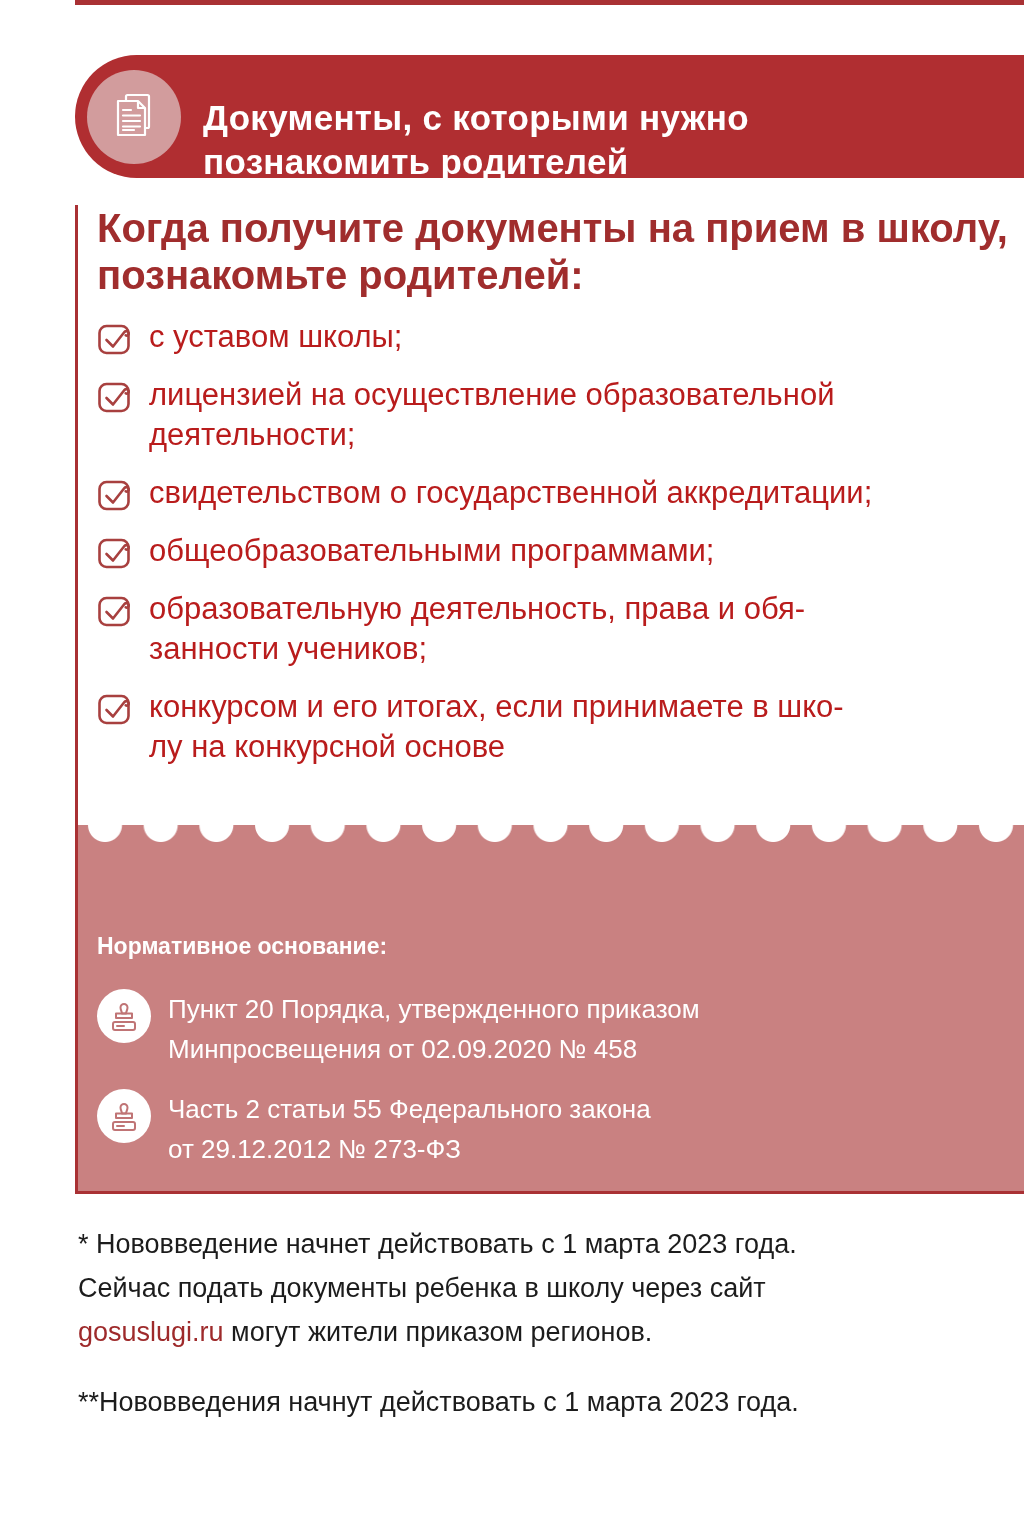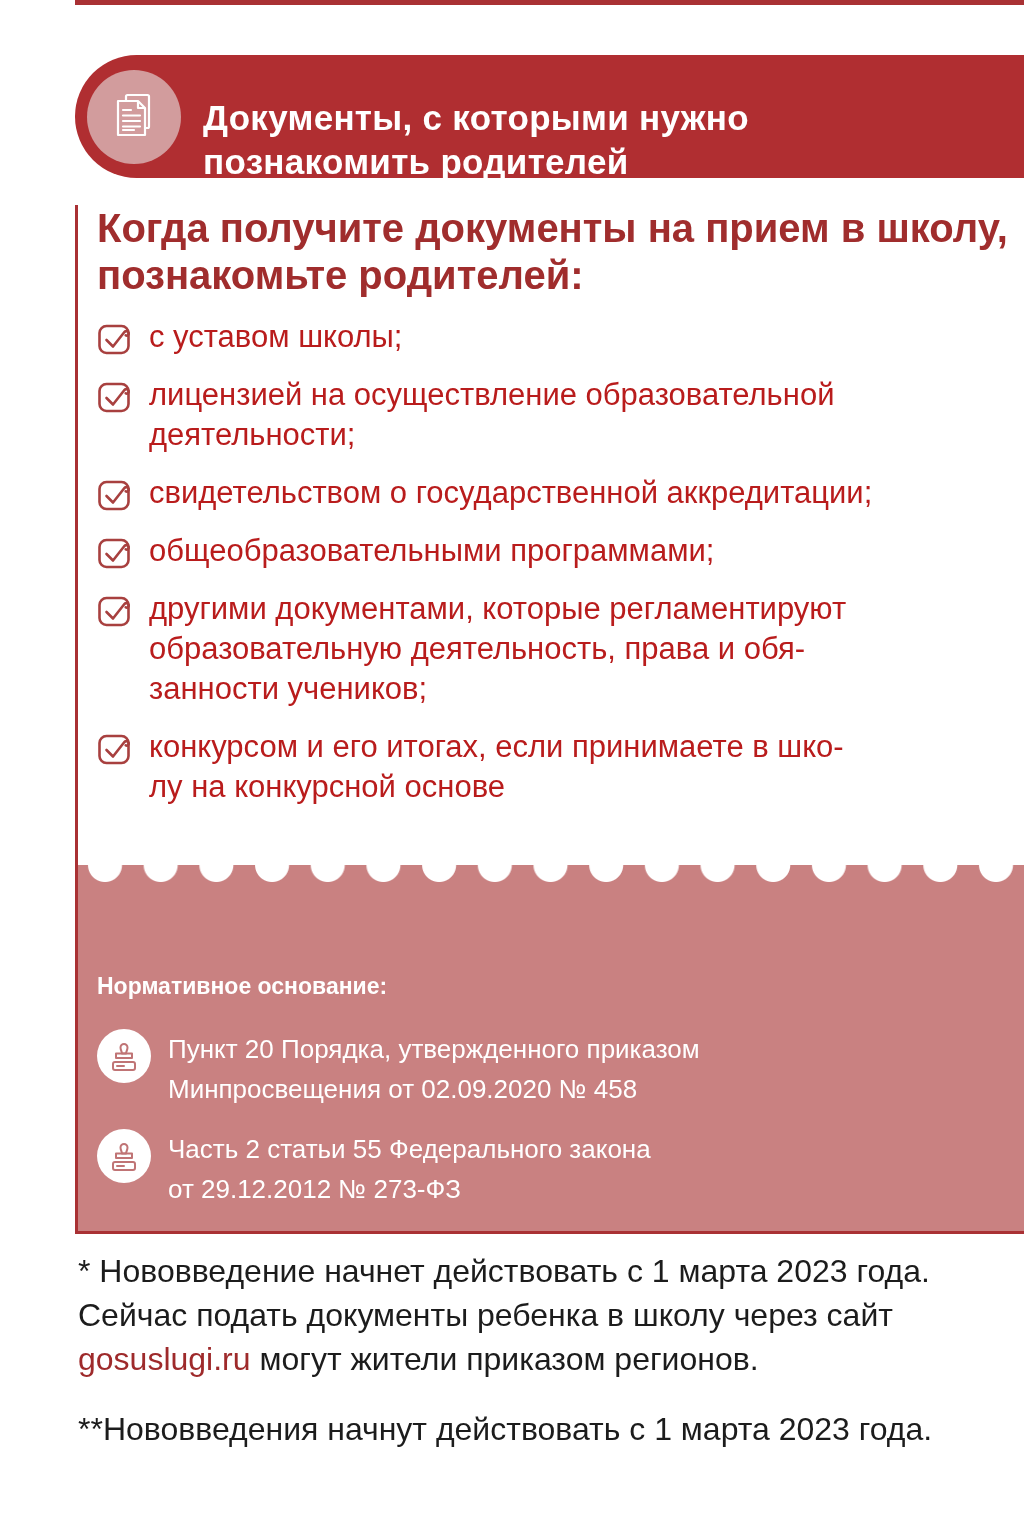--- a/index.html
+++ b/index.html
@@ -141,23 +141,23 @@
   }
   .legal-text {
     color: #ffffff;
     font-size: 26px;
     line-height: 40px;
   }
   .legal-text .line { display: block; }
 
   
   .footnotes {
-    margin: 15px 60px 0 78px;
+    margin: 28px 60px 0 78px;
     color: #1c1c1c;
-    font-size: 32px;
+    font-size: 27px;
     line-height: 44px;
   }
   .footnote .line { display: block; }
   .footnote-second {
     margin-top: 26px;
   }
   .gos-link {
     color: #9e2a2b;
     cursor: pointer;
   }
@@ -245,21 +245,20 @@
       </li>
 
       <li class="check-item">
         <span class="check-icon">
           <svg width="38" height="38" viewBox="0 0 38 38">
             <rect x="2.5" y="7" width="29" height="27" rx="7" fill="none" stroke="#a8403f" stroke-width="2.6"></rect>
             <path d="M9.5 21 L16 27.5 L27 13.5 C28.4 11.4 31.3 11.9 31.7 14.1 C32 15.9 30.3 17.1 28.7 16.3" fill="none" stroke="#a8403f" stroke-width="2.6" stroke-linecap="round" stroke-linejoin="round"></path>
           </svg>
         </span>
         <span class="check-text">
-          <span class="line">другими документами, которые регламентируют</span>
           <span class="line">образовательную деятельность, права и обя-</span>
           <span class="line">занности учеников;</span>
         </span>
       </li>
 
       <li class="check-item">
         <span class="check-icon">
           <svg width="38" height="38" viewBox="0 0 38 38">
             <rect x="2.5" y="7" width="29" height="27" rx="7" fill="none" stroke="#a8403f" stroke-width="2.6"></rect>
             <path d="M9.5 21 L16 27.5 L27 13.5 C28.4 11.4 31.3 11.9 31.7 14.1 C32 15.9 30.3 17.1 28.7 16.3" fill="none" stroke="#a8403f" stroke-width="2.6" stroke-linecap="round" stroke-linejoin="round"></path>

